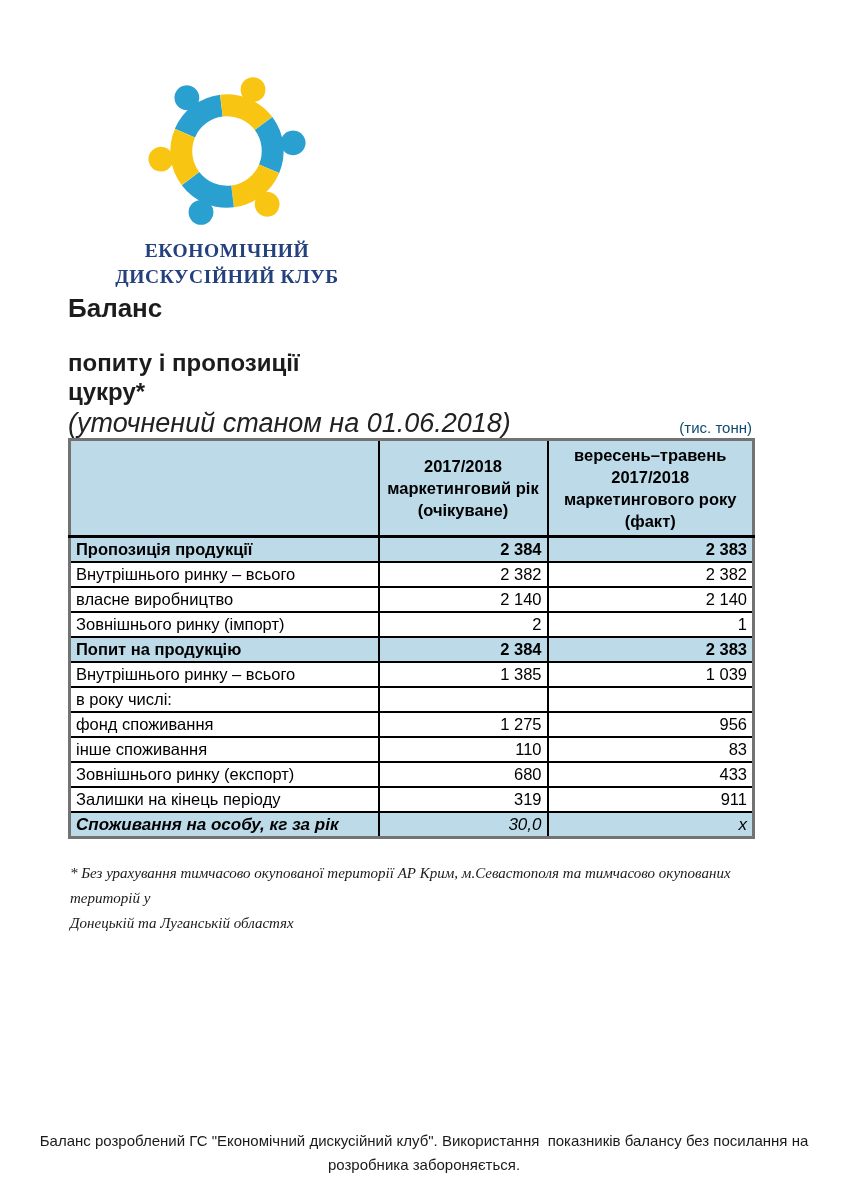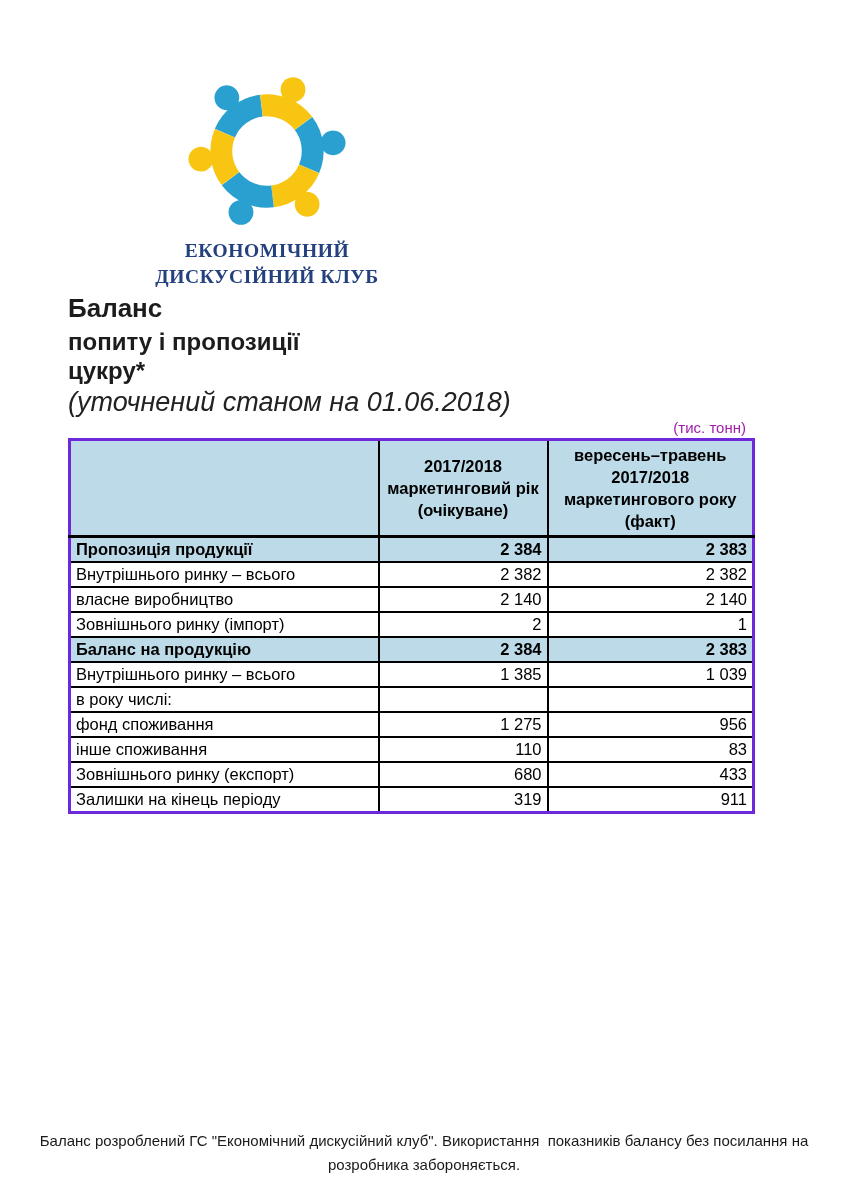--- a/index.html
+++ b/index.html
@@ -14,21 +14,20 @@
     overflow: hidden;
   }
 
   
   .logo-block {
     position: absolute;
     left: 111px;
     top: 70px;
     width: 232px;
     text-align: center;
-    margin-left: 40px;
   }
   .logo-block svg { display:block; margin: 0 auto; }
   .logo-name {
     font-family: "Liberation Serif", serif;
     font-weight: bold;
     color: var(--navy, #24417d);
     font-size: 19.5px;
     line-height: 26px;
     letter-spacing: 0.6px;
     white-space: nowrap;
@@ -38,43 +37,43 @@
   
   .title-block {
     position: absolute;
     left: 68px;
     top: 291px;
     width: 686px;
     text-align: left;
     color: #1c1c1c;
   }
   .title-l1 { font-size: 26px; font-weight: bold; line-height: 34px; }
-  .title-l2 { font-size: 24px; font-weight: bold; line-height: 33px; }
+  .title-l2 { font-size: 24px; font-weight: bold; line-height: 33px; margin-top: 21px; }
   .title-l3 { font-size: 24px; font-weight: bold; line-height: 25px; }
   .title-sub { font-size: 27px; font-style: italic; line-height: 39px; color:#222; }
 
   .units-label {
     position: absolute;
-    left: 62px;
+    left: 68px;
     top: 419px;
     width: 684px;
     text-align: right;
     font-size: 15px;
-    color: #a21caf;
+    color: #0c4a6e;
   }
 
   
   .balance-table {
     position: absolute;
     left: 68px;
     top: 438px;
     width: 684px;
     border-collapse: collapse;
     table-layout: fixed;
-    border: 3px solid #6d28d9;
+    border: 3px solid #737373;
   }
   .balance-table th, .balance-table td {
     border: 2px solid #000;
     padding: 1px 5px;
     color: #000;
   }
   .balance-table thead th {
     background: var(--accent-blue, #bcdae7);
     font-size: 16.5px;
     font-weight: bold;
@@ -202,21 +201,21 @@
           <td class="label">власне виробництво</td>
           <td class="val">2 140</td>
           <td class="val">2 140</td>
         </tr>
         <tr class="normal">
           <td class="label">Зовнішнього ринку (імпорт)</td>
           <td class="val">2</td>
           <td class="val">1</td>
         </tr>
         <tr class="section">
-          <td class="label">Баланс на продукцію</td>
+          <td class="label">Попит на продукцію</td>
           <td class="val">2 384</td>
           <td class="val">2 383</td>
         </tr>
         <tr class="normal">
           <td class="label">Внутрішнього ринку – всього</td>
           <td class="val">1 385</td>
           <td class="val">1 039</td>
         </tr>
         <tr class="normal">
           <td class="label">в року числі:</td>
@@ -236,20 +235,27 @@
         <tr class="normal">
           <td class="label">Зовнішнього ринку (експорт)</td>
           <td class="val">680</td>
           <td class="val">433</td>
         </tr>
         <tr class="normal">
           <td class="label">Залишки на кінець періоду</td>
           <td class="val">319</td>
           <td class="val">911</td>
         </tr>
+        <tr class="summary">
+          <td class="label">Споживання на особу, кг за рік</td>
+          <td class="val">30,0</td>
+          <td class="val">x</td>
+        </tr>
       </tbody>
   </table>
 
+  <div class="footnote">* Без урахування тимчасово окупованої території АР Крим, м.Севастополя та тимчасово окупованих територій у
+Донецькій та Луганській областях</div>
 
   <div class="page-footer">Баланс розроблений ГС "Економічний дискусійний клуб". Використання  показників балансу без посилання на
 розробника забороняється.</div>
 
 </div>
 
 </body></html>

